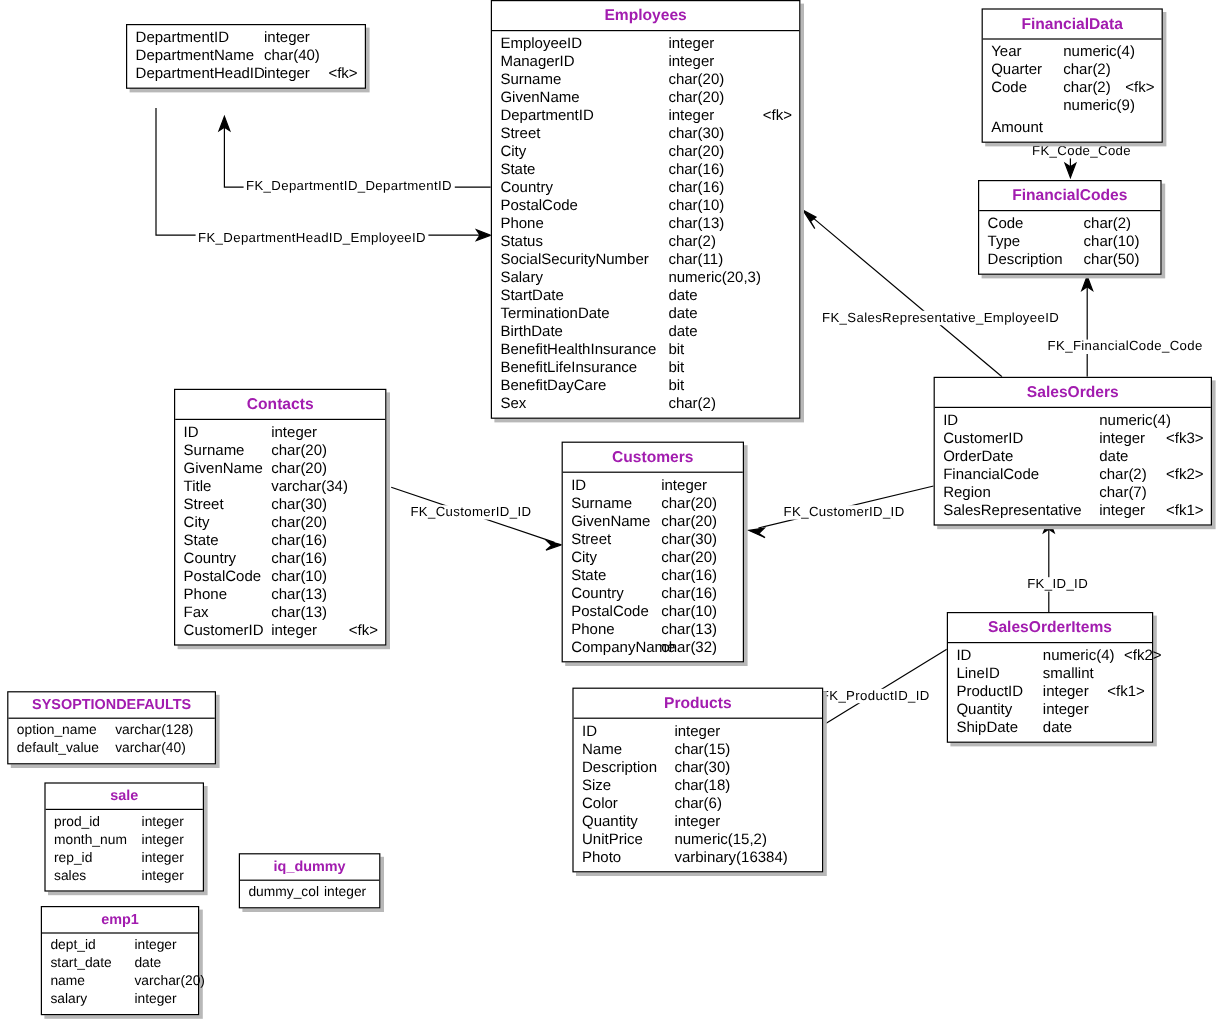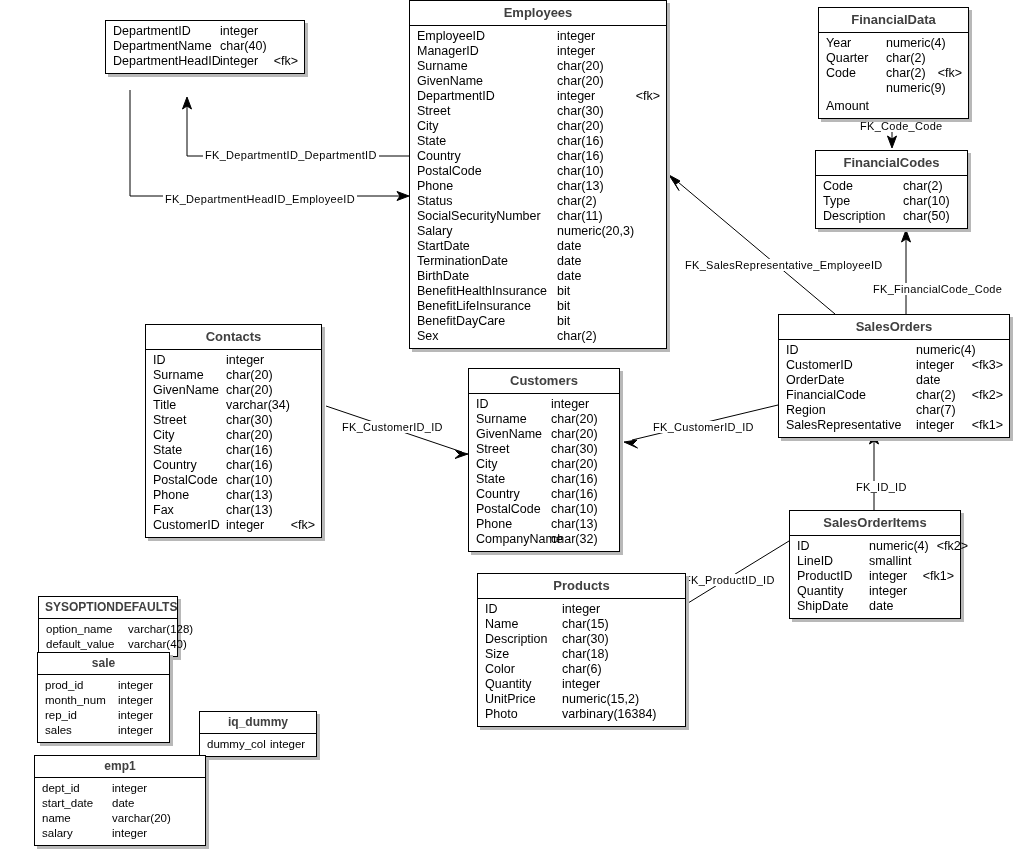--- a/index.html
+++ b/index.html
@@ -24,21 +24,21 @@
     box-sizing: border-box;
     z-index: 5;
   }
   .entity .ent-title {
     text-align: center;
     font-weight: bold;
     font-size: 13px;
     line-height: 15px;
     padding: 4px 6px 5px 6px;
     border-bottom: 1px solid #000000;
-    color: #404040;
+    color: #a21caf;
     white-space: nowrap;
   }
   .entity .ent-body {
     padding: 3px 0 4px 0;
   }
   .entity .attr {
     display: flex;
     font-size: 12.5px;
     line-height: 15px;
     white-space: nowrap;
@@ -516,21 +516,21 @@
             <span class="atype">numeric(15,2)</span>
             <span class="akey"></span>
           </div>
           <div class="attr">
             <span class="aname" style="width: 77px;">Photo</span>
             <span class="atype">varbinary(16384)</span>
             <span class="akey"></span>
           </div>
         </div>
       </div>
-      <div class="entity small" style="left: 6px; top: 596px; width: 140px; margin-left: 32px;">
+      <div class="entity small" style="left: 6px; top: 576px; width: 174px;">
         <div class="ent-title">SYSOPTIONDEFAULTS</div>
         <div class="ent-body">
           <div class="attr">
             <span class="aname" style="width: 82px;">option_name</span>
             <span class="atype">varchar(128)</span>
             <span class="akey"></span>
           </div>
           <div class="attr">
             <span class="aname" style="width: 82px;">default_value</span>
             <span class="atype">varchar(40)</span>
@@ -566,21 +566,21 @@
       <div class="entity small" style="left: 199px; top: 711px; width: 118px;">
         <div class="ent-title">iq_dummy</div>
         <div class="ent-body">
           <div class="attr">
             <span class="aname" style="width: 63px;">dummy_col</span>
             <span class="atype">integer</span>
             <span class="akey"></span>
           </div>
         </div>
       </div>
-      <div class="entity small" style="left: 34px; top: 755px; width: 172px;">
+      <div class="entity small" style="left: 34px; top: 755px; width: 132px;">
         <div class="ent-title">emp1</div>
         <div class="ent-body">
           <div class="attr">
             <span class="aname" style="width: 70px;">dept_id</span>
             <span class="atype">integer</span>
             <span class="akey"></span>
           </div>
           <div class="attr">
             <span class="aname" style="width: 70px;">start_date</span>
             <span class="atype">date</span>

